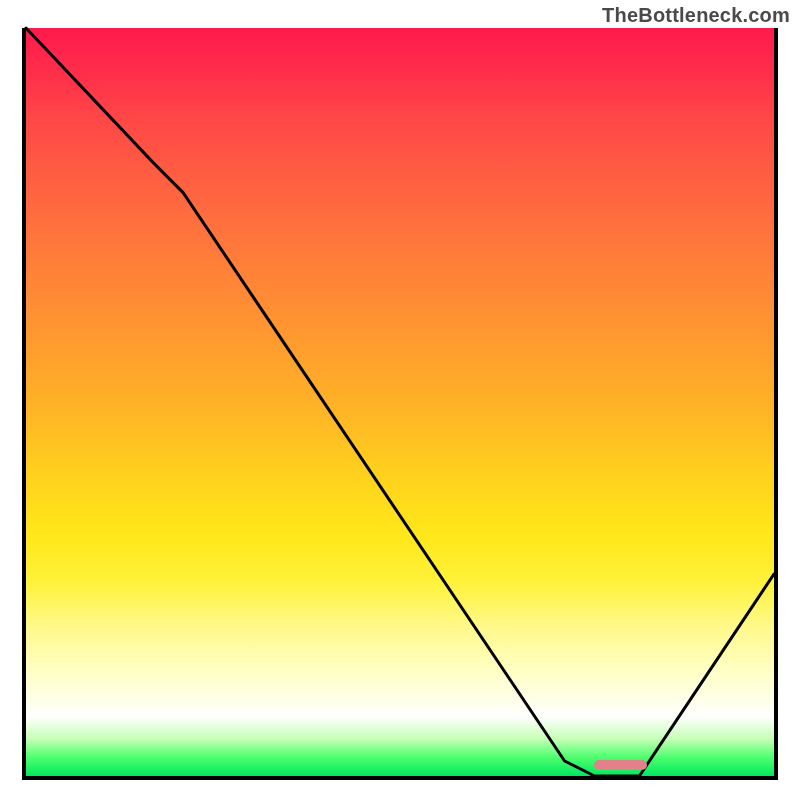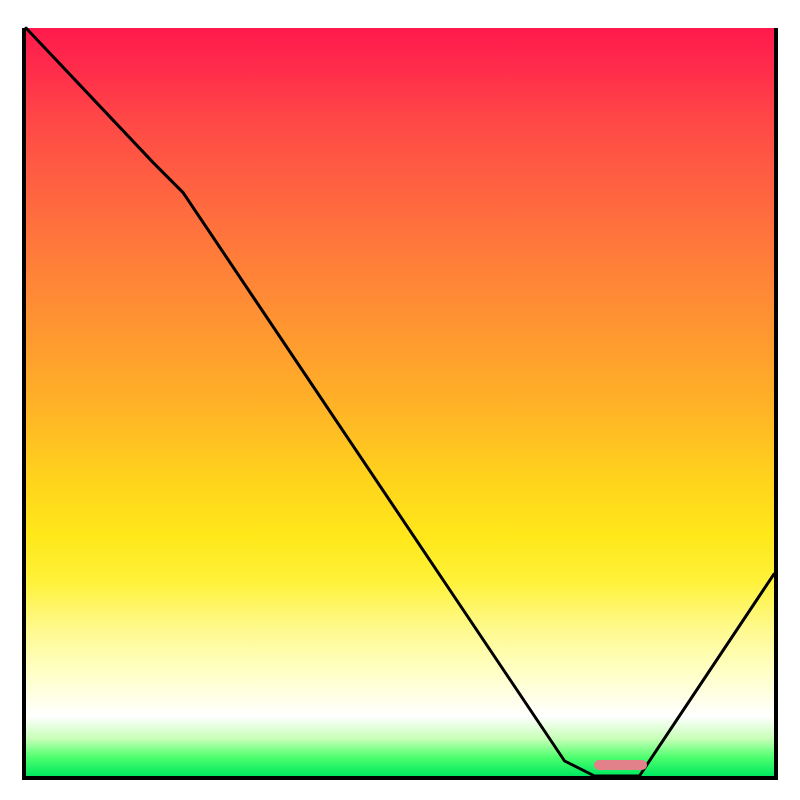--- a/index.html
+++ b/index.html
@@ -68,20 +68,21 @@
   .marker {
     position: absolute;
     height: 10px;
     border-radius: 6px;
     background: #e3818b;
   }
 </style>
 </head>
 <body>
 <div class="wrap">
+  <div class="attribution">TheBottleneck.com</div>
 
   <div class="plot">
     <div class="gradient"></div>
 
     <svg class="curve" viewBox="0 0 748 748" preserveAspectRatio="none">
       <path id="curve-path" fill="none" stroke="#000" stroke-width="3" stroke-linejoin="round" stroke-linecap="round" d="M0.0 0.0 L127.2 134.6 L157.1 164.6 L538.6 733.0 L568.5 748.0 L613.4 748.0 L748.0 546.0"></path>
     </svg>
 
     <div id="opt-marker" class="marker" style="left: 568.48px; width: 52.36px; bottom: 6px; background: rgb(227, 129, 139);"></div>
   </div>

